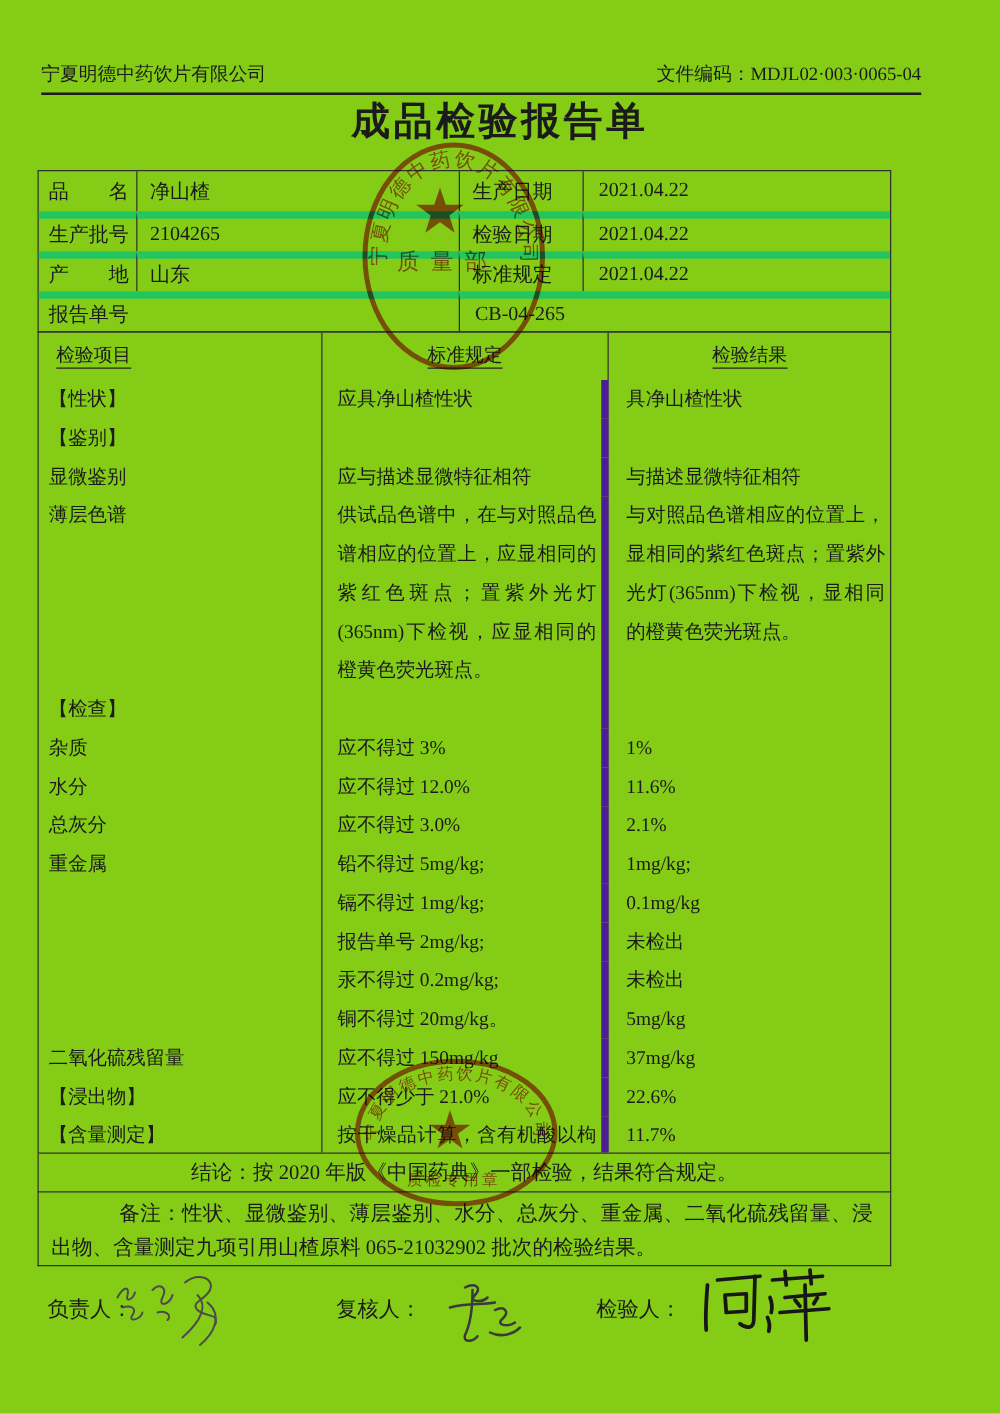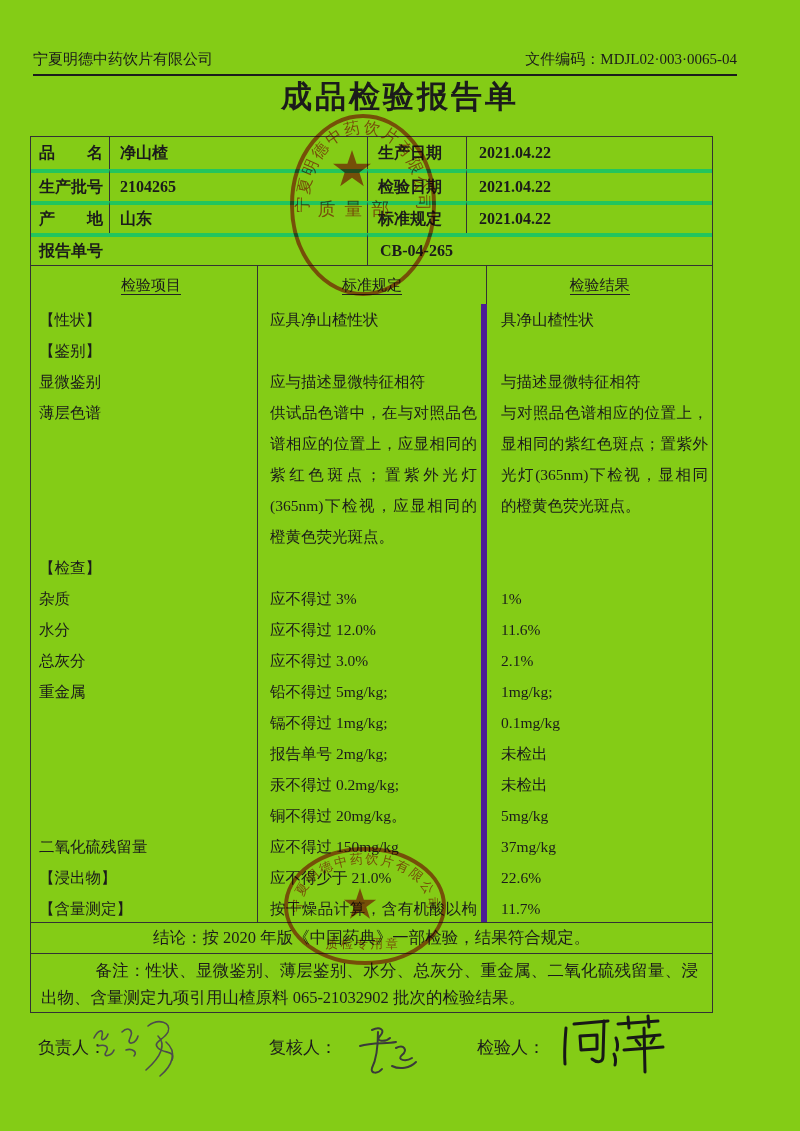--- a/index.html
+++ b/index.html
@@ -14,42 +14,42 @@
     padding-bottom:5px;border-bottom:2px solid #1c1c1c;font-size:15px;
   }
   .doc-title{
     position:absolute;left:0;top:76px;width:100%;text-align:center;
     font-size:31px;font-weight:bold;letter-spacing:3px;
   }
   
   .info-table{
     position:absolute;left:30px;top:136px;width:683px;box-sizing:border-box;
     border:1px solid #333;display:grid;grid-template-columns:78px 258px 99px 1fr;
-    grid-auto-rows:32px;font-size:16px;font-weight:bold;
+    grid-auto-rows:32px;font-size:16px;
   }
   .info-table>div{display:flex;align-items:center;box-sizing:border-box;overflow:hidden;}
   .i-lab{padding-left:8px;white-space:pre;}
   .i-val{padding-left:10px;border-left:1px solid #333;}
   .i-lab2{padding-left:10px;border-left:1px solid #333;}
   .i-val2{padding-left:12px;border-left:1px solid #333;}
-  .bt{border-top:4px solid #22c55e;}
+  .bt{border-top:6px solid #22c55e;}
   .span2a{grid-column:1/3;padding-left:8px;}
   .span2b{grid-column:3/5;padding-left:12px;border-left:1px solid #333;}
   
   .main-table{
     position:absolute;left:30px;top:265px;width:683px;height:658px;box-sizing:border-box;
     border:1px solid #333;font-size:15.5px;overflow:hidden;
   }
   .m-row{display:grid;grid-template-columns:227px 229px 1fr;min-height:31px;line-height:31px;}
   .m-head{min-height:38px;line-height:38px;font-size:15px;}
   .m-row>div{box-sizing:border-box;overflow:hidden;}
   .c1{padding-left:8px;border-right:1px solid #333;}
   .c2{padding-left:12px;padding-right:4px;border-right:6px solid #4c1d95;}
   .c3{padding-left:14px;padding-right:4px;}
-  .h1{padding-left:14px;border-right:1px solid #333;text-align:center;}
+  .h1{padding-left:14px;border-right:1px solid #333;}
   .h2,.h3{text-align:center;}
   .h2{border-right:1px solid #333;}
   .uline{border-bottom:1px solid #222;padding-bottom:1px;}
   .just{text-align:justify;text-justify:inter-ideograph;}
   
   .conclusion{
     position:absolute;left:30px;top:923px;width:683px;height:31px;box-sizing:border-box;
     border:1px solid #333;border-top:none;display:flex;align-items:center;justify-content:center;
     font-size:16.5px;
   }

